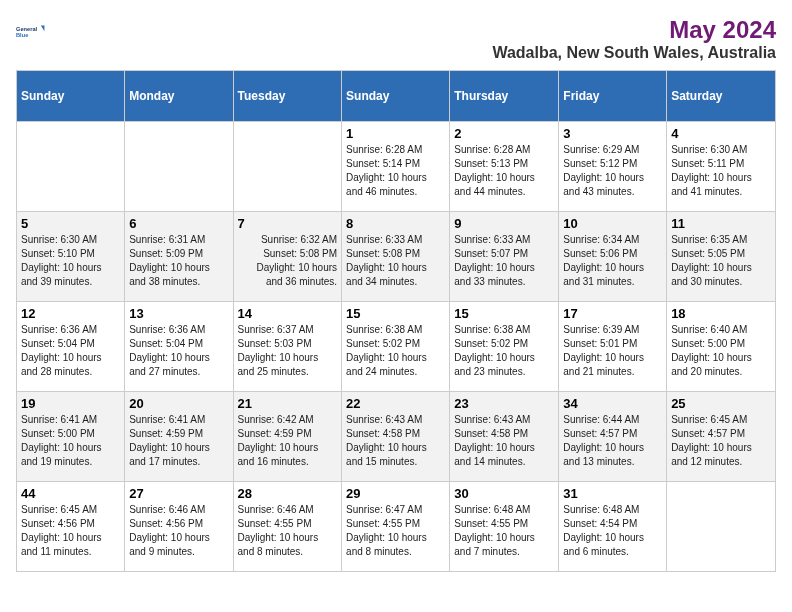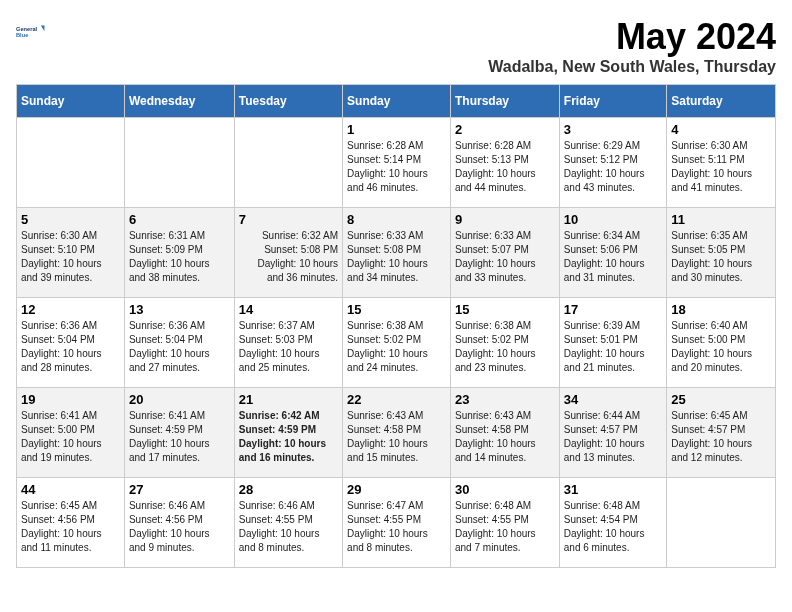--- a/index.html
+++ b/index.html
@@ -20,40 +20,40 @@
       display: flex;
       align-items: center;
       gap: 4px;
     }
     .logo-icon {
       width: 32px;
       height: 32px;
     }
     .title-block { text-align: right; }
     .month-title {
-      font-size: 36px;
+      font-size: 24px;
       font-weight: bold;
-      color: #000000;
+      color: #701a75;
     }
     .location {
       font-size: 16px;
       color: #333;
       font-weight: bold;
     }
     table {
       width: 100%;
       border-collapse: collapse;
       font-size: 11px;
     }
     thead tr {
       background-color: #2e6db4;
       color: #fff;
     }
     thead th {
-      padding: 9px 4px;
+      padding: 18px 4px;
       text-align: left;
       font-size: 12px;
       font-weight: bold;
       border: 1px solid #ccc;
     }
     tbody td {
       border: 1px solid #ccc;
       vertical-align: top;
       padding: 4px;
       height: 90px;
@@ -81,29 +81,29 @@
 <div class="header">
   <div class="logo">
     <svg class="logo-icon" viewBox="0 0 90 36" xmlns="http://www.w3.org/2000/svg" width="90" height="36">
         <text x="0" y="16" font-size="16" font-weight="bold" fill="#1a3a6b">General</text>
         <text x="0" y="32" font-size="16" font-weight="bold" fill="#2e6db4">Blue</text>
         <polygon points="70,0 80,0 80,16" fill="#2e6db4"></polygon>
       </svg>
   </div>
   <div class="title-block">
     <div class="month-title">May 2024</div>
-    <div class="location">Wadalba, New South Wales, Thursday</div>
+    <div class="location">Wadalba, New South Wales, Australia</div>
   </div>
 </div>
 
 <table>
   <thead>
     <tr>
       <th>Sunday</th>
-      <th>Wednesday</th>
+      <th>Monday</th>
       <th>Tuesday</th>
       <th>Sunday</th>
       <th>Thursday</th>
       <th>Friday</th>
       <th>Saturday</th>
     </tr>
   </thead>
   <tbody id="calendar-body">
   <tr class="row-odd">
         <td class="empty"></td>
@@ -250,21 +250,21 @@
         </td>
         <td>
           <div class="day-num">20</div>
           <div class="day-info" style="white-space: pre-line;">Sunrise: 6:41 AM
 Sunset: 4:59 PM
 Daylight: 10 hours
 and 17 minutes.</div>
         </td>
         <td>
           <div class="day-num">21</div>
-          <div class="day-info" style="white-space: pre-line; font-weight: bold;">Sunrise: 6:42 AM
+          <div class="day-info" style="white-space: pre-line;">Sunrise: 6:42 AM
 Sunset: 4:59 PM
 Daylight: 10 hours
 and 16 minutes.</div>
         </td>
         <td>
           <div class="day-num">22</div>
           <div class="day-info" style="white-space: pre-line;">Sunrise: 6:43 AM
 Sunset: 4:58 PM
 Daylight: 10 hours
 and 15 minutes.</div>

